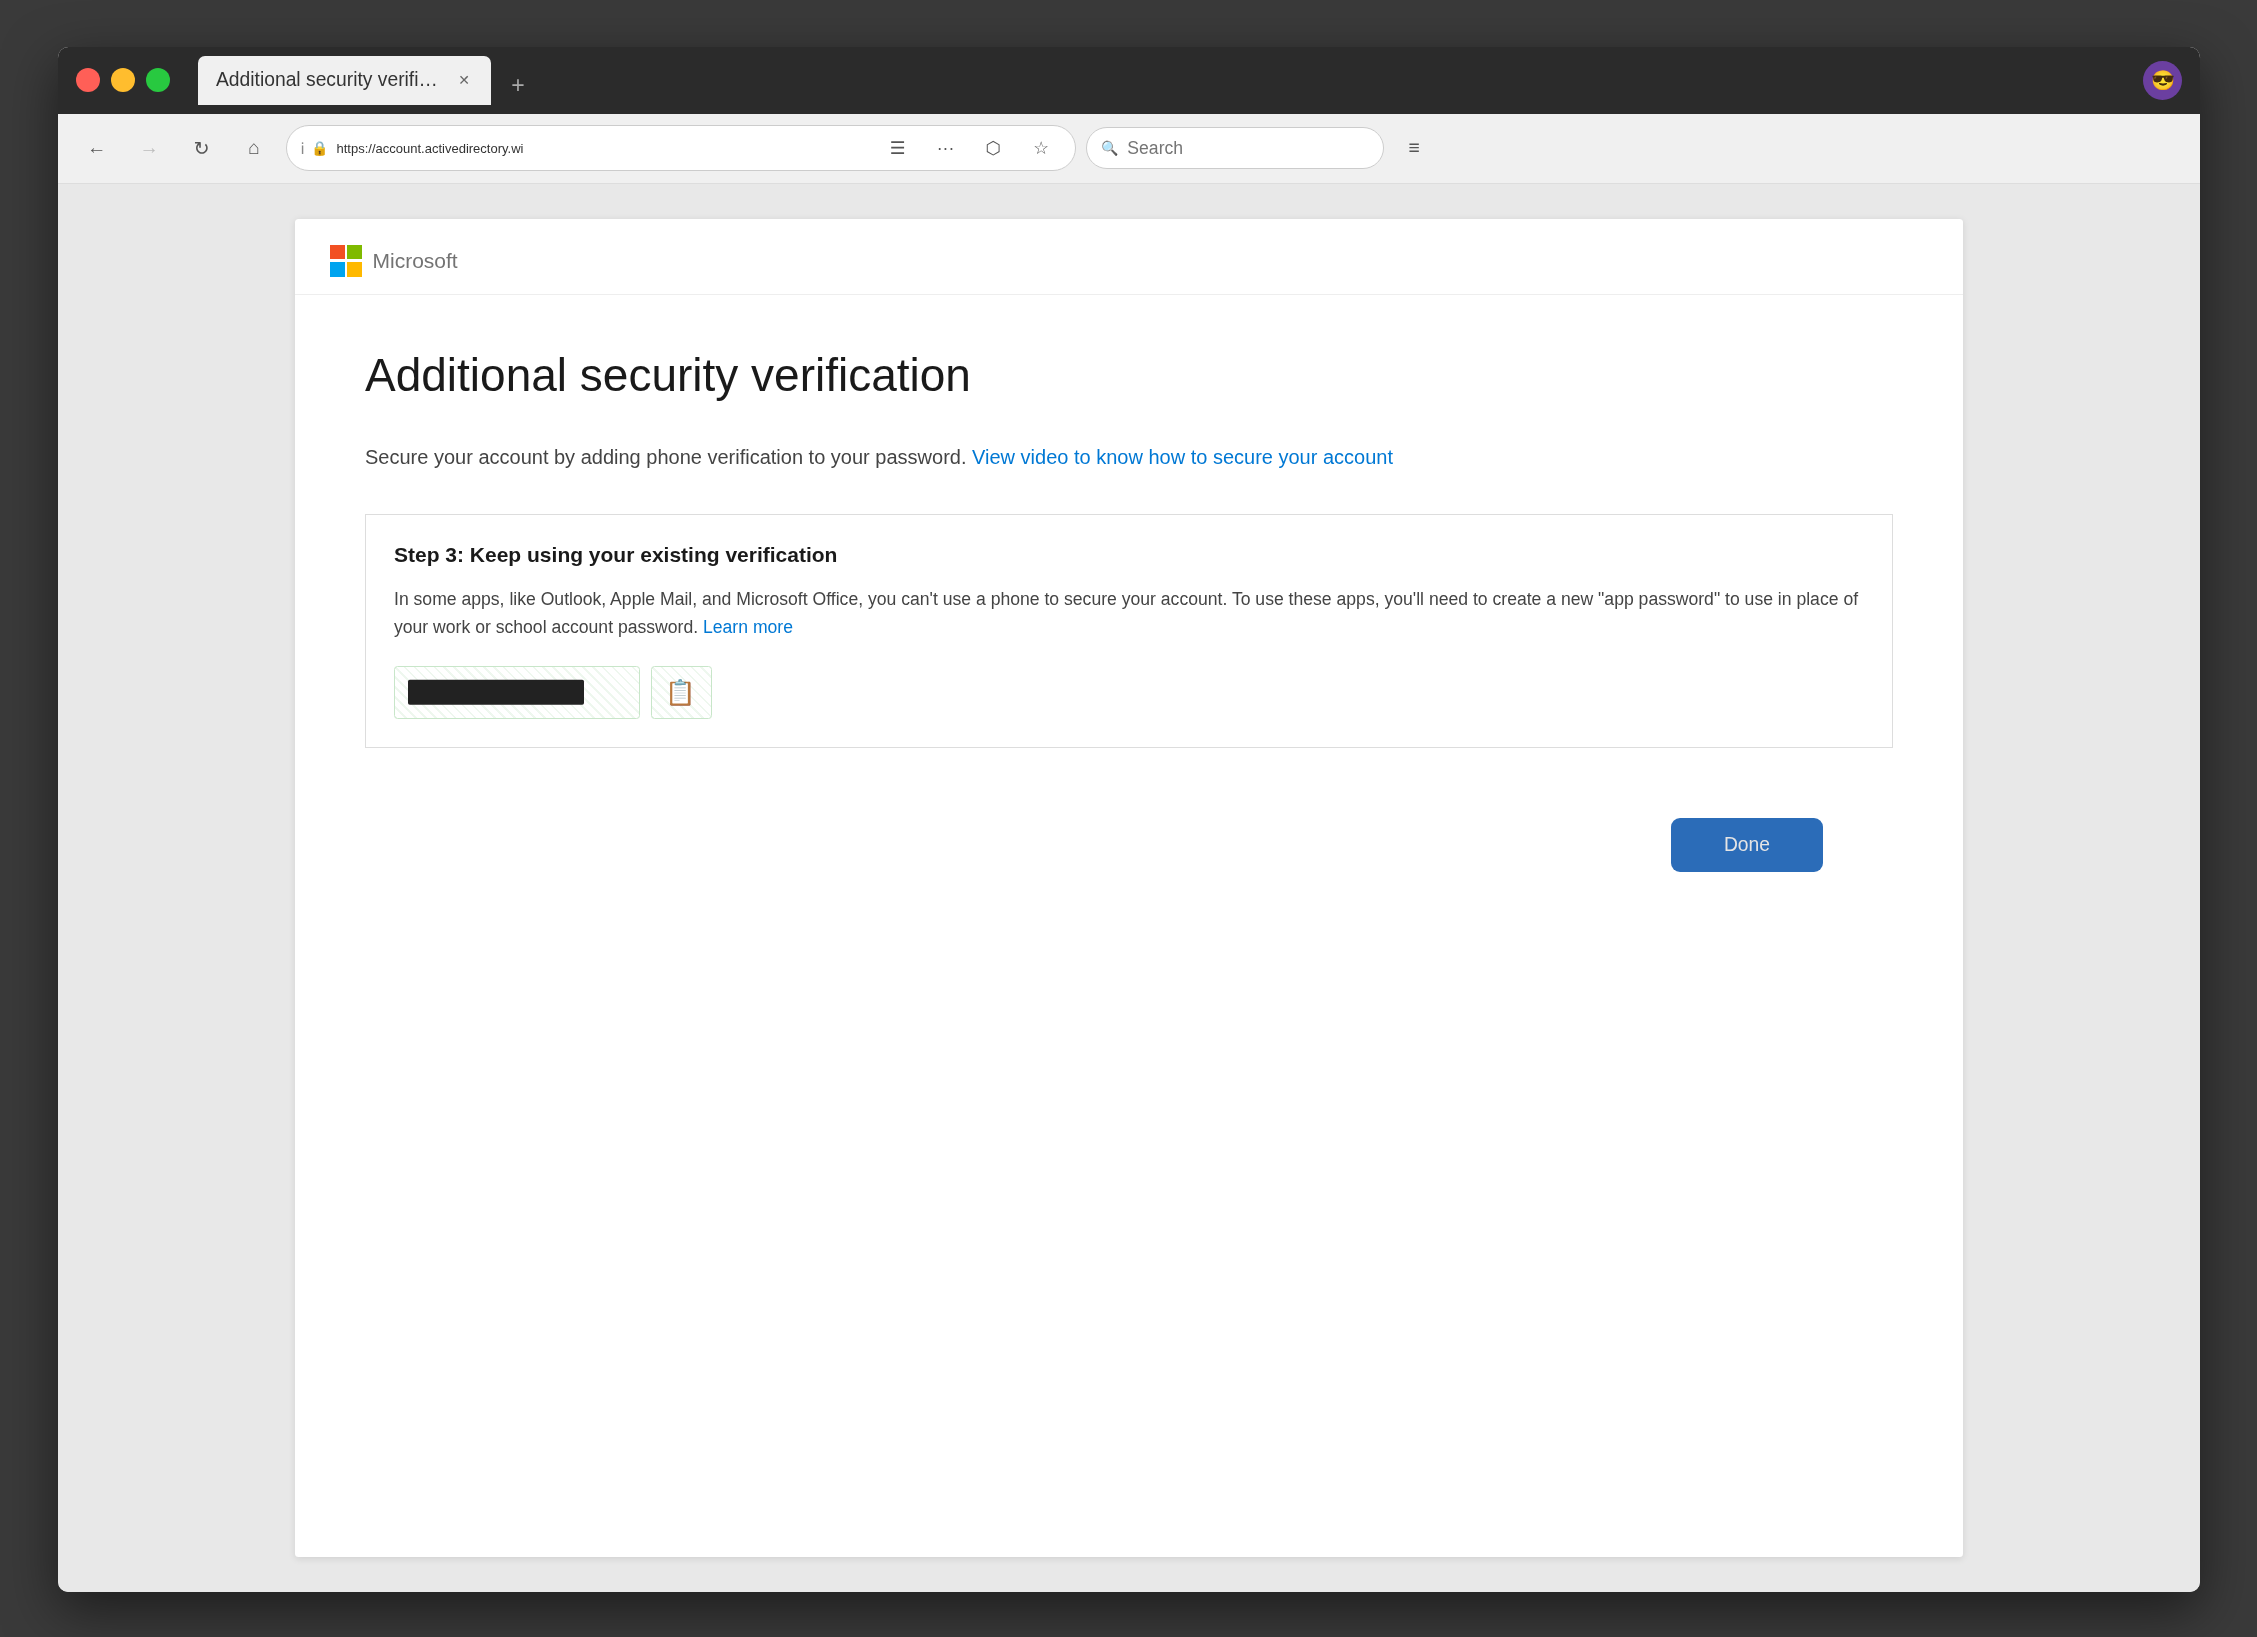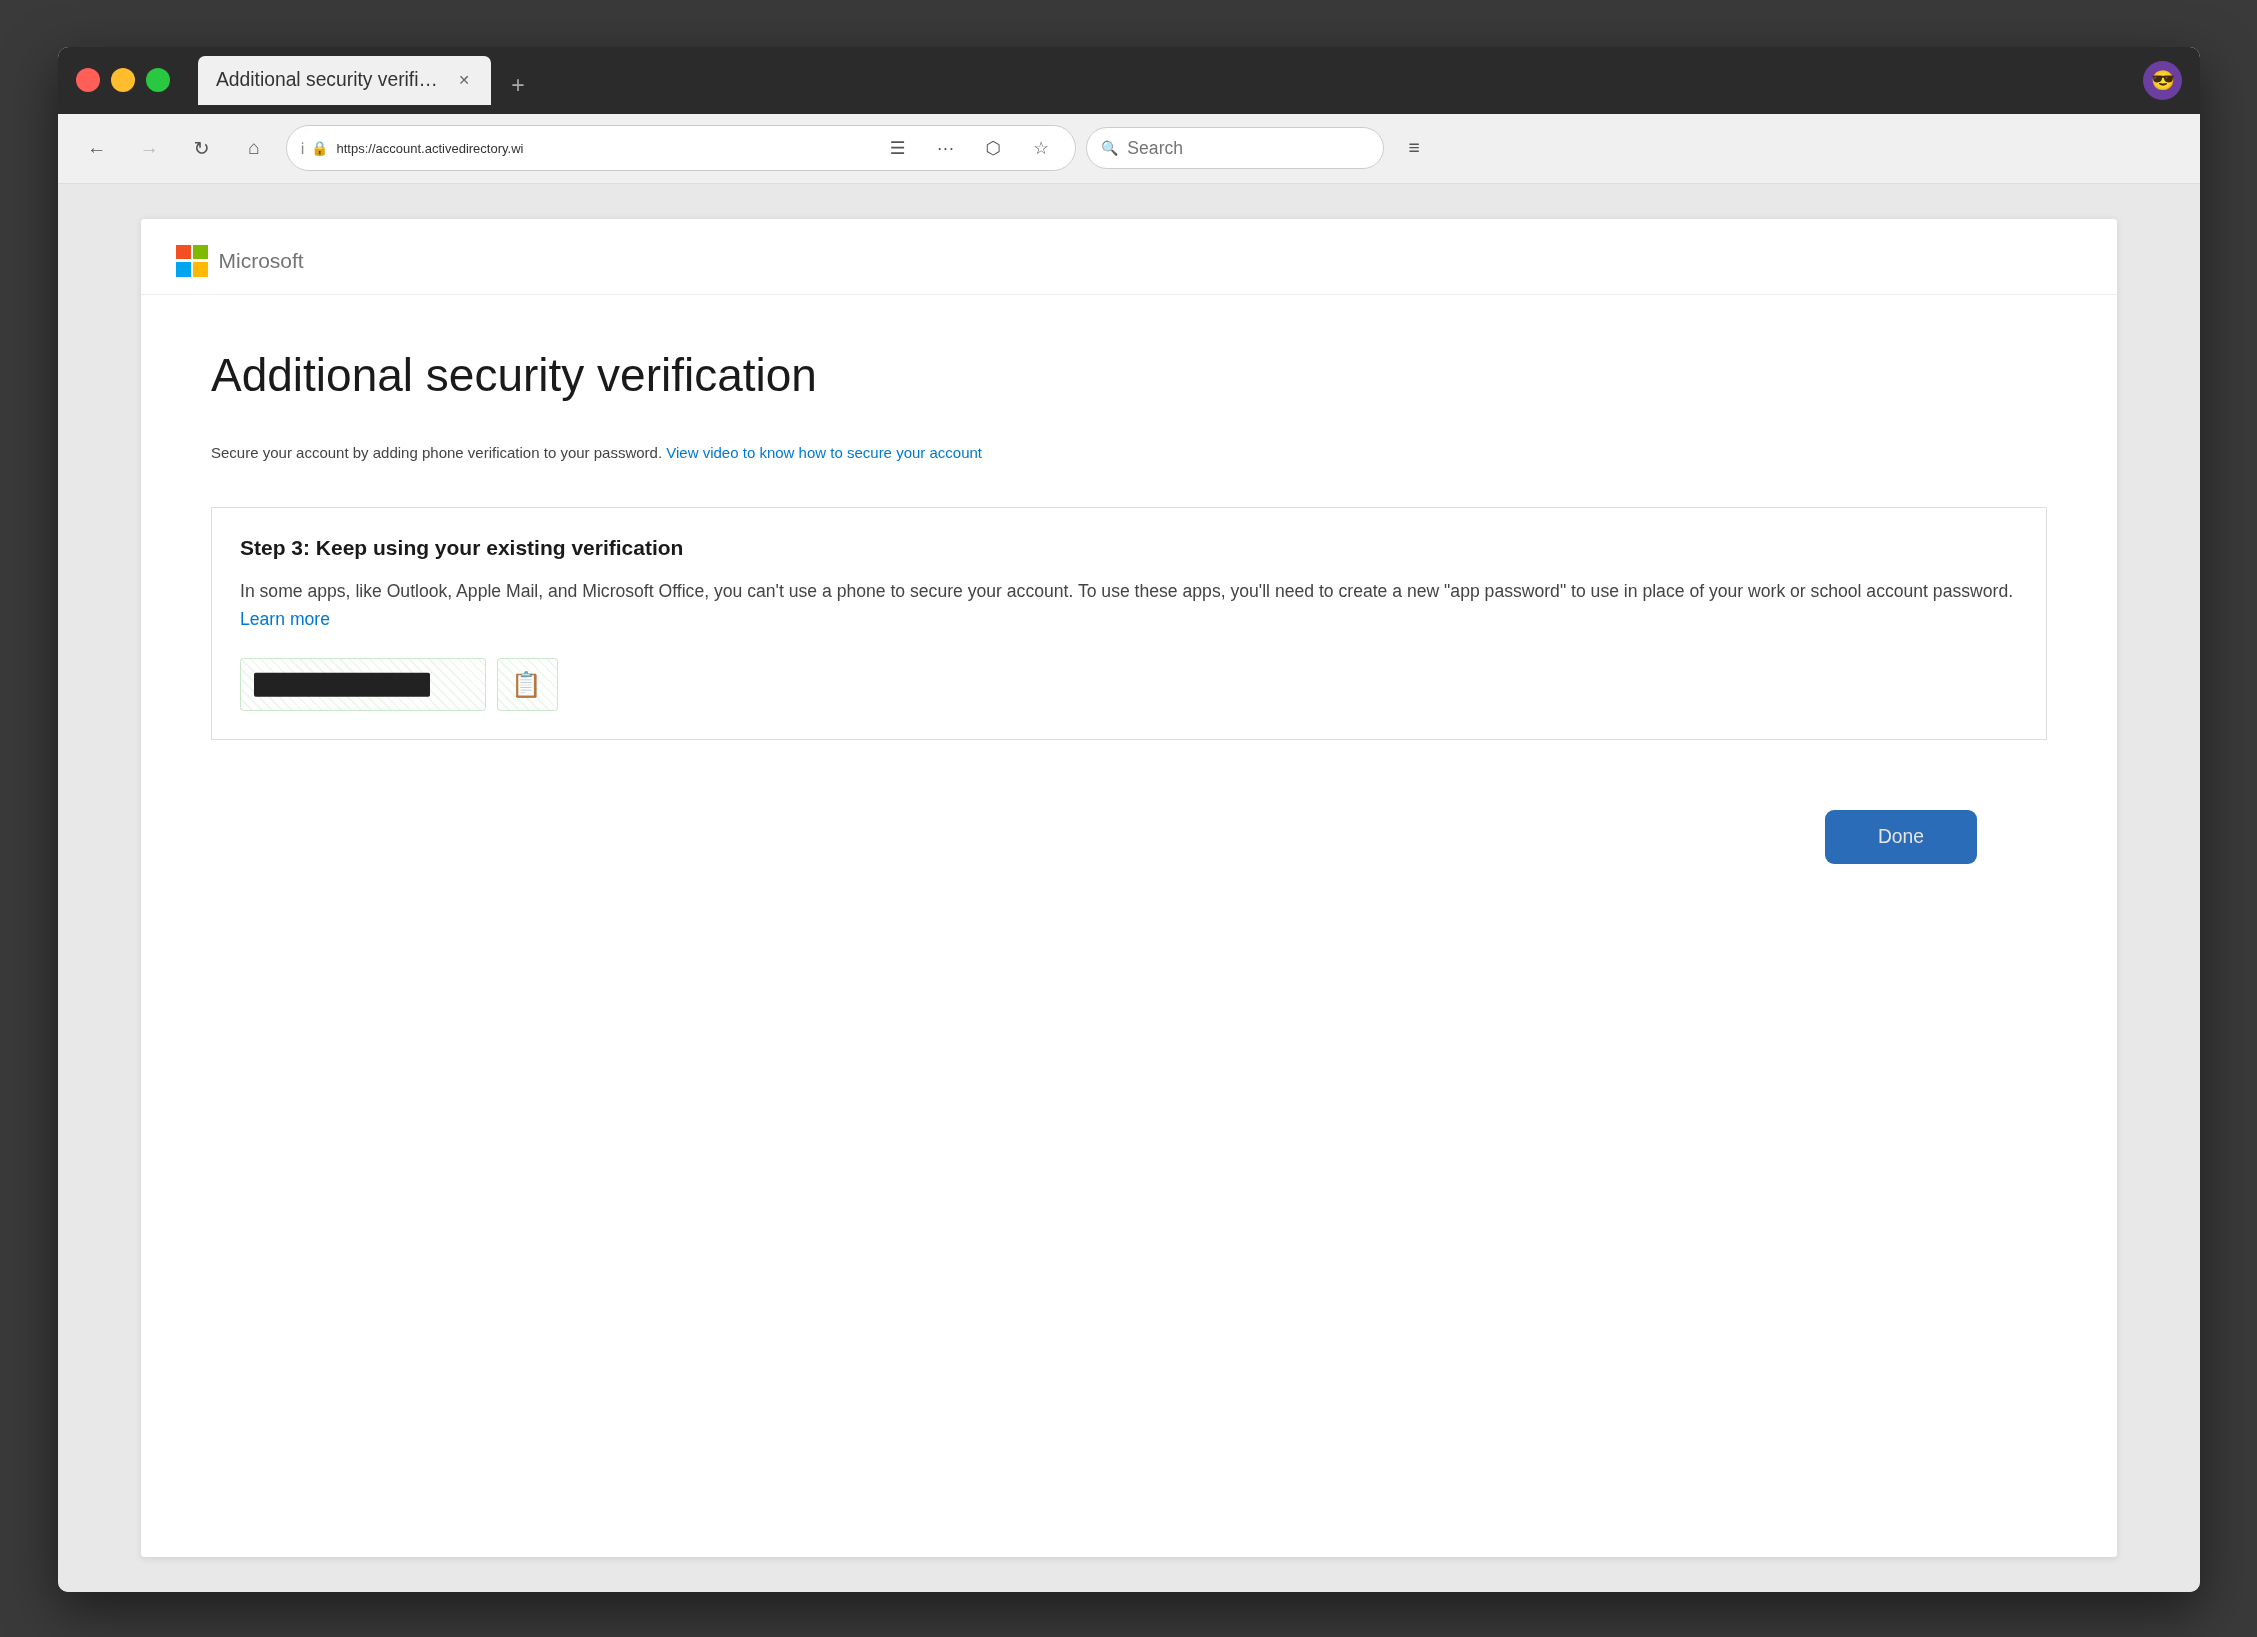--- a/index.html
+++ b/index.html
@@ -230,21 +230,21 @@
       flex: 1;
       overflow-y: auto;
       background: #e8e8e8;
       display: flex;
       justify-content: center;
       padding: 35px 0;
     }
 
     .content-card {
       background: white;
-      width: 1976px;
+      width: 1668px;
       min-height: 1053px;
       border-radius: 3.5px;
       box-shadow: 0 1.8px 7px rgba(0,0,0,0.1);
       display: flex;
       flex-direction: column;
     }
 
     .ms-header {
       padding: 26px 35px 17.6px;
       border-bottom: 0.9px solid #eee;
@@ -281,21 +281,21 @@
     }
 
     .page-heading {
       font-size: 46px;
       font-weight: 300;
       color: #1a1a1a;
       margin-bottom: 28px;
     }
 
     .subtitle {
-      font-size: 15px;
+      font-size: 20px;
       color: #444;
       margin-bottom: 42px;
       line-height: 1.5;
       margin-top: 40px;
     }
 
     .link {
       color: #0078d4;
       text-decoration: none;
       cursor: pointer;

